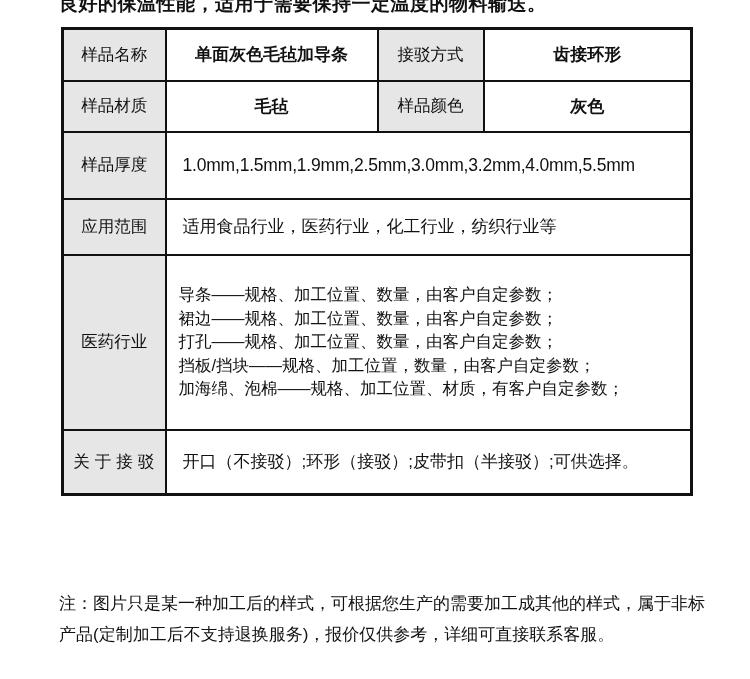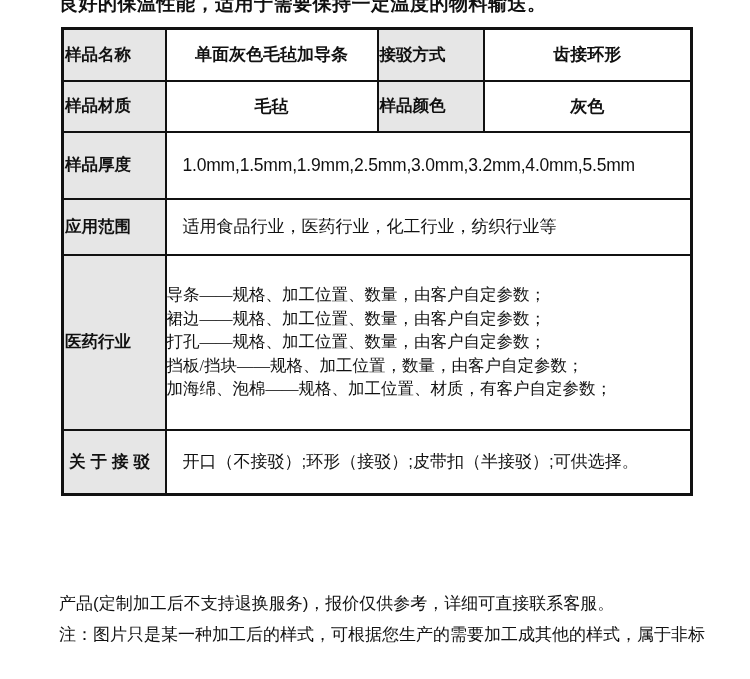--- a/index.html
+++ b/index.html
@@ -53,22 +53,23 @@
   .row-joint   { height: 65px; }
 
   .title-cell {
     text-align: center;
     font-size: 27px;
     font-weight: 700;
     letter-spacing: 2px;
   }
   .label-cell {
     background: var(--label-bg);
+    text-align: center;
     font-size: 16.5px;
-    font-weight: 700;
+    font-weight: 400;
   }
   .label-cell.spaced {
     letter-spacing: 5px;
     padding-left: 5px;
   }
   .value-center {
     text-align: center;
     font-size: 17px;
     font-weight: 700;
   }
@@ -77,22 +78,21 @@
     font-size: 17px;
     font-weight: 400;
     padding-left: 16px;
     padding-right: 24px;
   }
   .value-left.mono-ish {
     font-size: 17.5px;
     letter-spacing: -0.2px;
   }
   .special-lines {
-    padding: 2px 0;
-    font-family: Liberation Serif, serif;
+    padding: 2px 12px;
   }
   .special-lines .line {
     font-size: 16.5px;
     line-height: 23.5px;
     white-space: nowrap;
   }
   .note {
     position: absolute;
     top: 588px;
     left: 59px;
@@ -148,15 +148,15 @@
       </td>
     </tr>
     <tr class="row-joint">
       <td class="label-cell spaced">关于接驳</td>
       <td colspan="3" class="value-left">开口（不接驳）;环形（接驳）;皮带扣（半接驳）;可供选择。</td>
     </tr>
   </tbody>
 </table>
 
 <div class="note">
+  <div class="note-line">注：图片只是某一种加工后的样式，可根据您生产的需要加工成其他的样式，属于非标</div>
   <div class="note-line">产品(定制加工后不支持退换服务)，报价仅供参考，详细可直接联系客服。</div>
-  <div class="note-line">注：图片只是某一种加工后的样式，可根据您生产的需要加工成其他的样式，属于非标</div>
 </div>
 
 </body></html>

